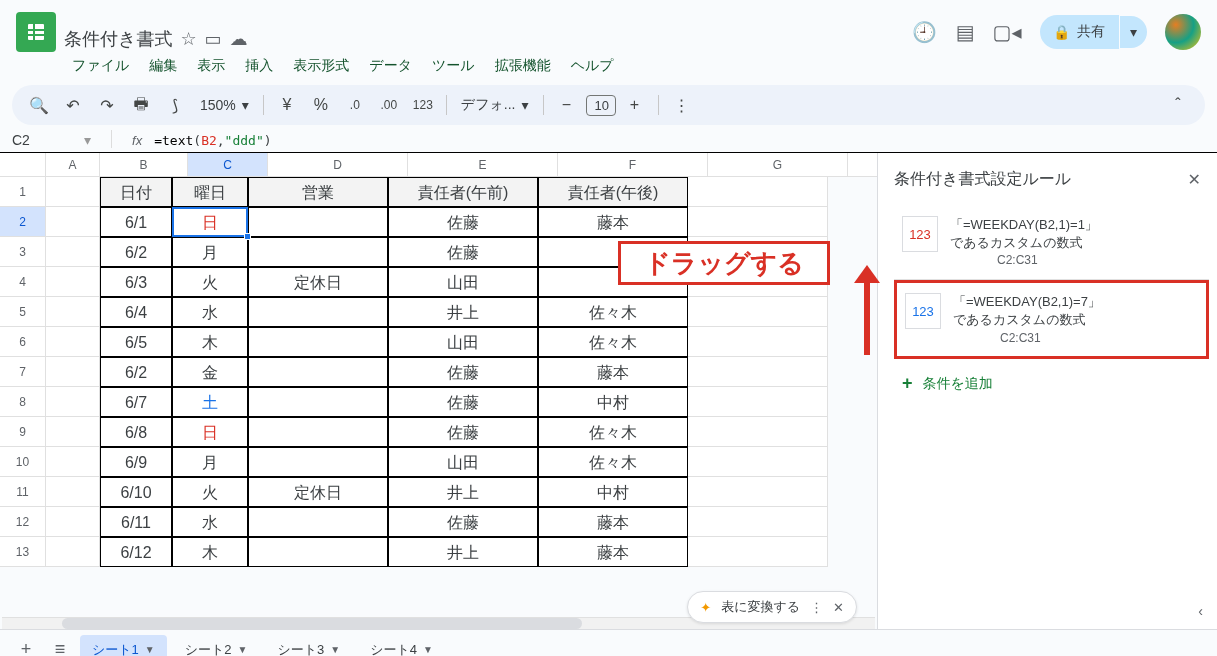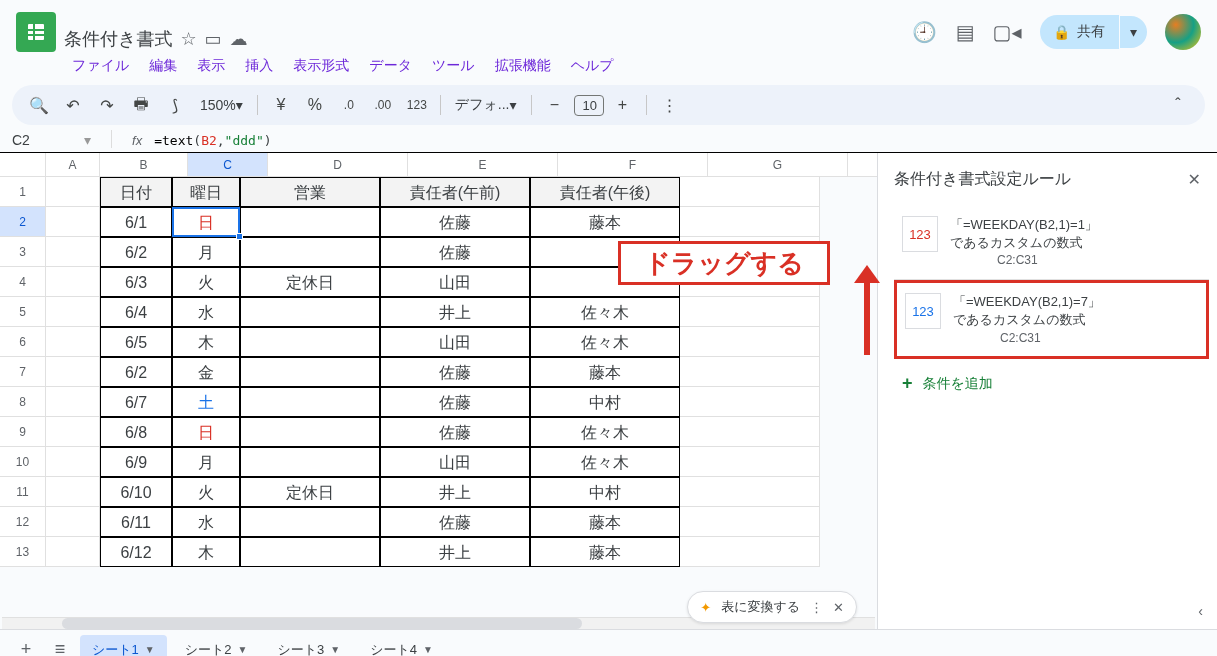--- a/index.html
+++ b/index.html
@@ -5,31 +5,31 @@
 * { box-sizing: border-box; margin: 0; padding: 0; }
 body { font-family: "Google Sans", Arial, sans-serif; font-size: 14px; color: #3c4043; background: #f9fbfd; width: 1217px; height: 656px; overflow: hidden; }
 .header { display:flex; align-items: flex-start; padding: 8px 16px 0 16px; }
 .logo { width:40px; height:40px; background:#34a853; border-radius:4px; display:flex; align-items:center; justify-content:center; margin-right:8px; margin-top:4px;}
 .logo svg { width:24px; height:24px; }
 .title-area { flex: 1; }
 .title-row { display:flex; align-items:center; gap:8px;margin-top:19px; }
 .doc-title { font-size:18px; color:#3c4043; }
 .title-icon { color:#5f6368; font-size:18px; cursor:pointer; }
 .menu-row { display:flex; gap:4px; margin-top:2px; }
-.menu-item { padding: 4px 8px; font-size:14px; color:#6d28d9; cursor:pointer; border-radius:4px; }
+.menu-item { padding: 4px 8px; font-size:14px; color:#14532d; cursor:pointer; border-radius:4px; }
 .header-right { display:flex; align-items:center; gap:18px; padding-top:6px; }
 .hdr-icon { color:#5f6368; font-size:20px; cursor:pointer; }
 .share-btn { display:flex; align-items:center; gap:6px; background:#c3e6fd; padding: 8px 14px; border-radius: 40px 0 0 40px; font-size:14px; font-weight:500; cursor:pointer; }
 .share-wrap { display:flex; align-items:center;}
 .share-drop { background:#c3e6fd; padding:8px 10px; border-radius:0 40px 40px 0; margin-left:1px; cursor:pointer;}
 .avatar { width:36px; height:36px; border-radius:50%; background: radial-gradient(circle at 30% 30%, #e67e22, #16a085, #f1c40f); }
 .toolbar { display:flex; align-items:center; gap:4px; padding:4px 12px; margin: 6px 12px 0 12px; background:#edf2fa; border-radius:24px; height:40px; }
 .tb-btn { width:30px; height:30px; display:flex; align-items:center; justify-content:center; border-radius:4px; color:#444746; cursor:pointer; font-size:16px; }
 .tb-sep { width:1px; height:20px; background:#c7c7c7; margin:0 4px; }
-.zoom { display:flex; align-items:center; padding:0 6px; font-size:14px; cursor:pointer;}
+.zoom { display:flex; align-items:center; gap:6px; padding:0 6px; font-size:14px; cursor:pointer;}
 .font-size-box { border:1px solid #747775; border-radius:4px; padding:2px 8px; font-size:13px; width:30px; text-align:center;}
 .tb-expand { margin-left:auto; }
 .formula-bar { display:flex; align-items:flex-end; padding: 4px 12px; gap:12px; border-bottom: 1px solid #000000; height: 28px; }
 .name-box { width:60px; font-size:14px; color:#3c4043;}
 .fx { color:#5f6368; font-style:italic; font-size:13px;}
 .formula-text { font-family:monospace; font-size:13px; }
 .fn-name { color:#000; }
 .fn-arg1 { color:#d93025; }
 .fn-arg2 { color:#188038; }
 .main { display:flex; height: calc(100% - 180px); }
@@ -37,21 +37,21 @@
 .grid-header-row { display:flex; height:24px; background:#fff; border-bottom:1px solid #e0e0e0;}
 .corner { width:46px; border-right:1px solid #e0e0e0; background:#fff; }
 .col-h { text-align:center; font-size:12px; color:#5f6368; border-right:1px solid #e0e0e0; line-height:24px; background:#fff;}
 .col-h.sel { background:#d3e3fd; color:#0b57d0; }
 .col-hA{width:54px} .col-hB{width:88px} .col-hC{width:80px} .col-hD{width:140px} .col-hE{width:150px} .col-hF{width:150px} .col-hG{width:140px}
 .grid-body { overflow:auto; height: calc(100% - 24px);}
 .row { display:flex; height:30px; }
 .row-h { width:46px; text-align:center; font-size:12px; color:#5f6368; border-right:1px solid #e0e0e0; border-bottom:1px solid #e0e0e0; line-height:30px; background:#fff;}
 .row-h.sel { background:#d3e3fd; color:#0b57d0; }
 .cell { border-right:1px solid #e0e0e0; border-bottom:1px solid #e0e0e0; text-align:center; font-size:16px; line-height:30px; background:#fff; position:relative;}
-.cA{width:54px}.cB{width:72px}.cC{width:68px}.cD{width:140px}.cE{width:150px}.cF{width:150px}.cG{width:140px}
+.cA{width:54px}.cB{width:72px}.cC{width:76px}.cD{width:140px}.cE{width:150px}.cF{width:150px}.cG{width:140px}
 .bordered { border:1px solid #000; }
 .hdr-cell{ background:#f3f3f3 !important; font-weight:normal;}
 .active-cell { outline:2px solid #1a73e8; outline-offset:-2px; z-index:2;}
 .fill-handle{ position:absolute; right:-4px; bottom:-4px; width:7px; height:7px; background:#1a73e8; border:1px solid #fff; z-index:3;}
 .sun{ color:#d93025; } .sat{ color:#1a73e8; }
 .annotation-box { position:absolute; border:3px solid #d93025; color:#d93025; font-size:26px; font-weight:bold; display:flex; align-items:center; justify-content:center; z-index:5; background:#fff;}
 .sidebar { width: 340px; border-left:1px solid #dadce0; background:#fff; padding:16px 8px 16px 16px; position:relative; }
 .sidebar-title { display:flex; justify-content:space-between; align-items:center; font-size:16px; color:#3c4043; margin-bottom:16px; padding-right:8px;}
 .rule-card { display:flex; gap:12px; padding:10px 8px; border-bottom:1px solid #e0e0e0; cursor:pointer; position:relative;}
 .rule-card.highlighted { border:3px solid #d93025; }

